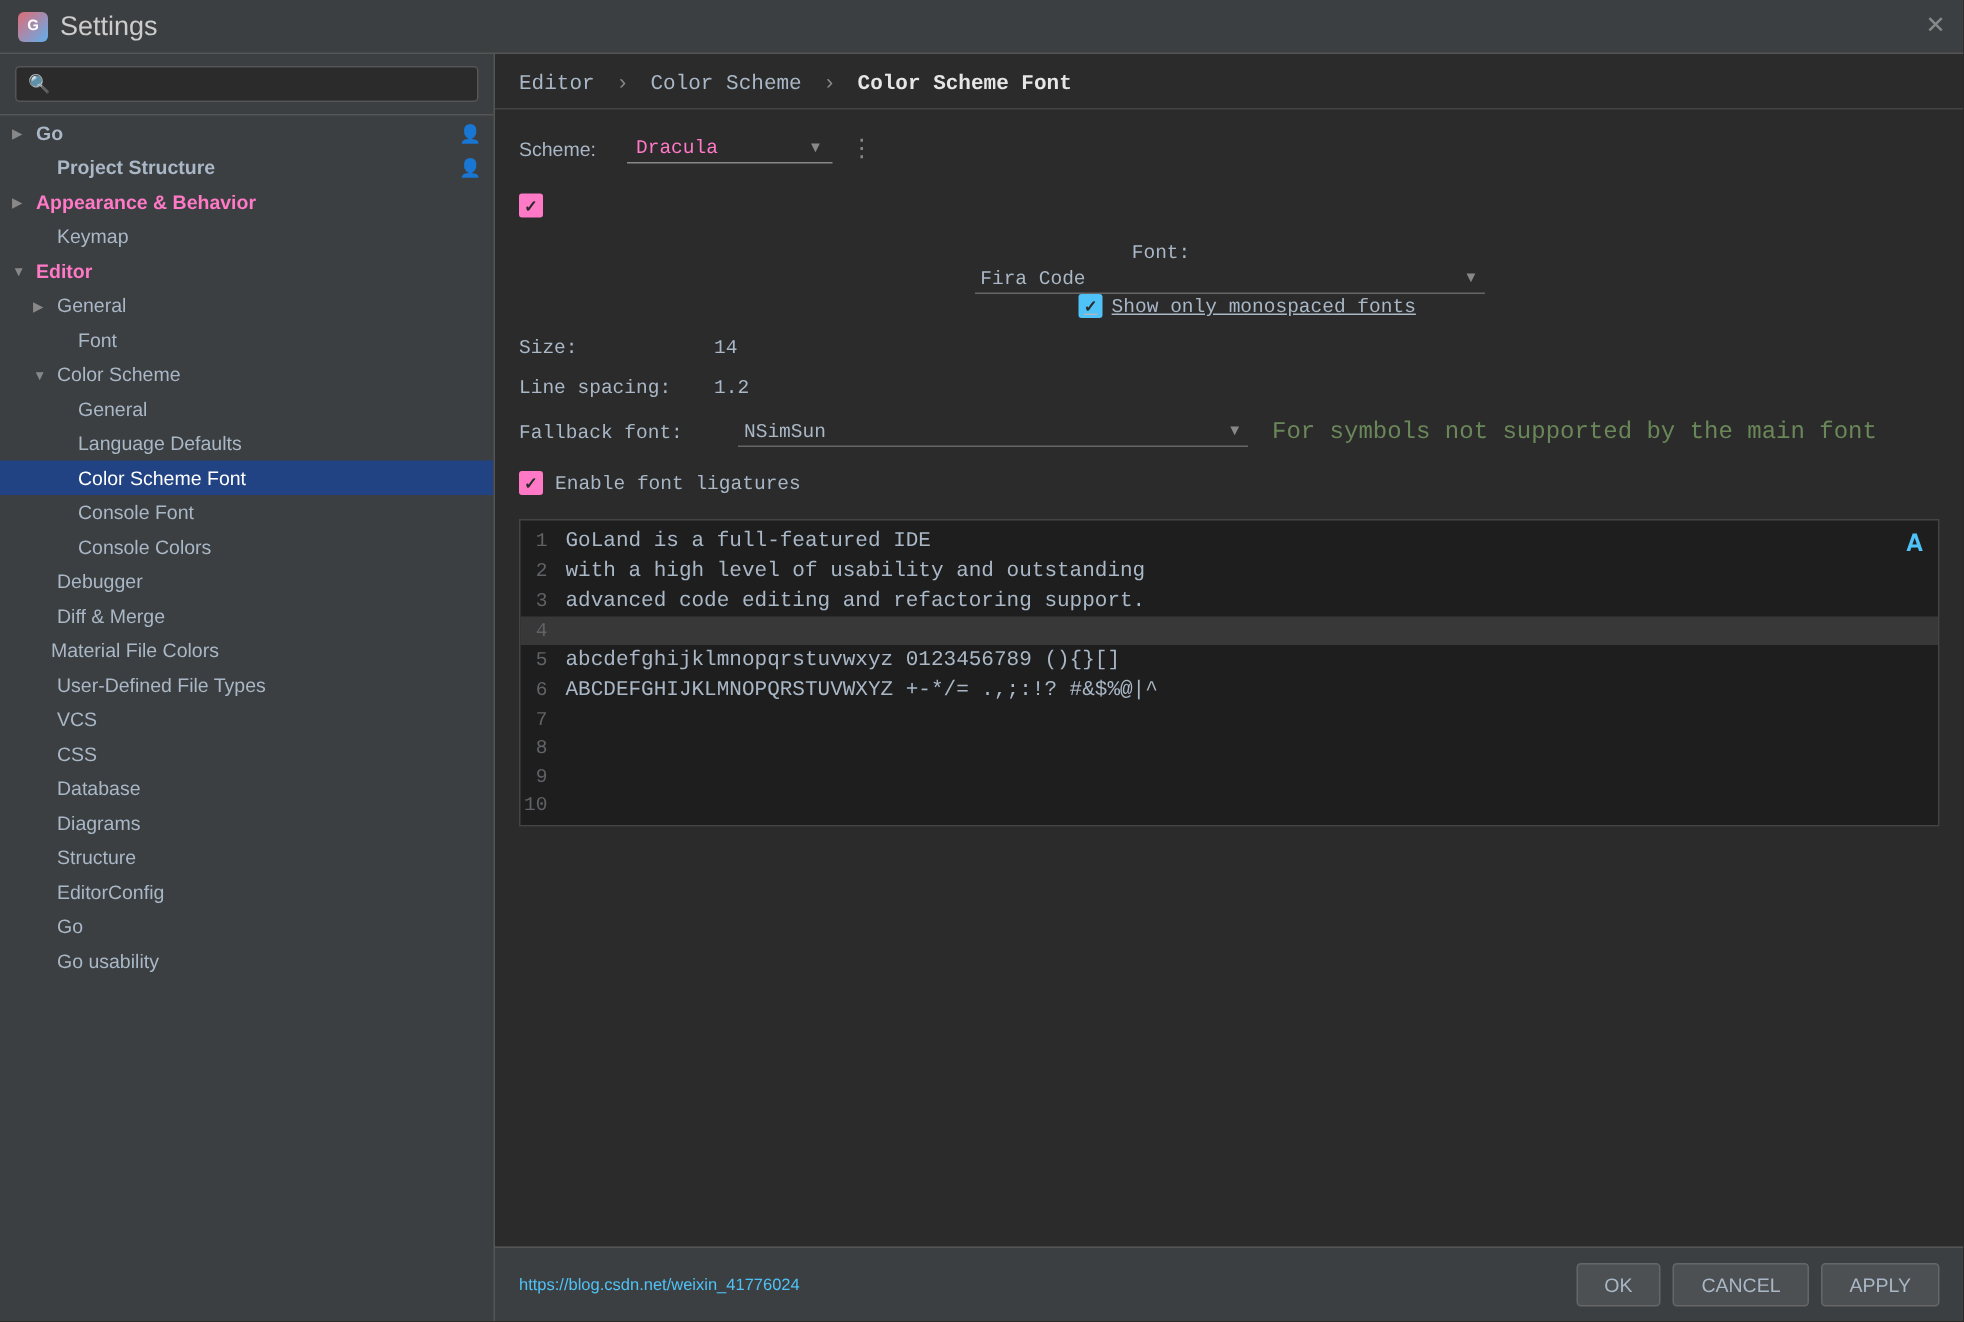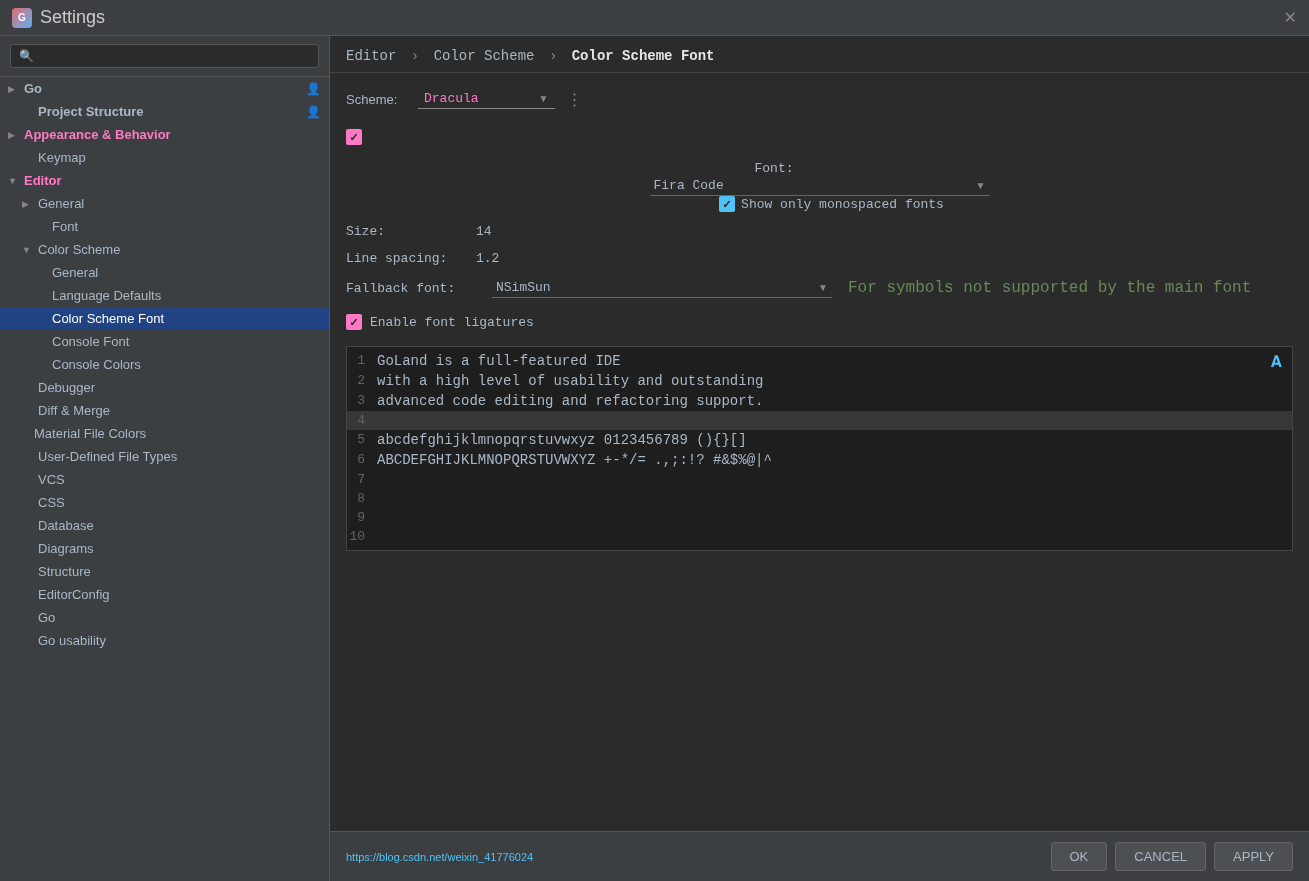--- a/index.html
+++ b/index.html
@@ -198,20 +198,21 @@
       font-family: 'Courier New', monospace;
     }
     .checkbox-label .default-link {
       color: #4fc3f7;
       cursor: pointer;
     }
     .show-mono-check {
       display: flex;
       align-items: flex-end;
       gap: 6px;
+      text-decoration: underline;
     }
     .show-mono-check .checkbox-blue {
       width: 16px;
       height: 16px;
       background: #4fc3f7;
       border-radius: 2px;
       display: flex;
       align-items: center;
       justify-content: center;
       flex-shrink: 0;

